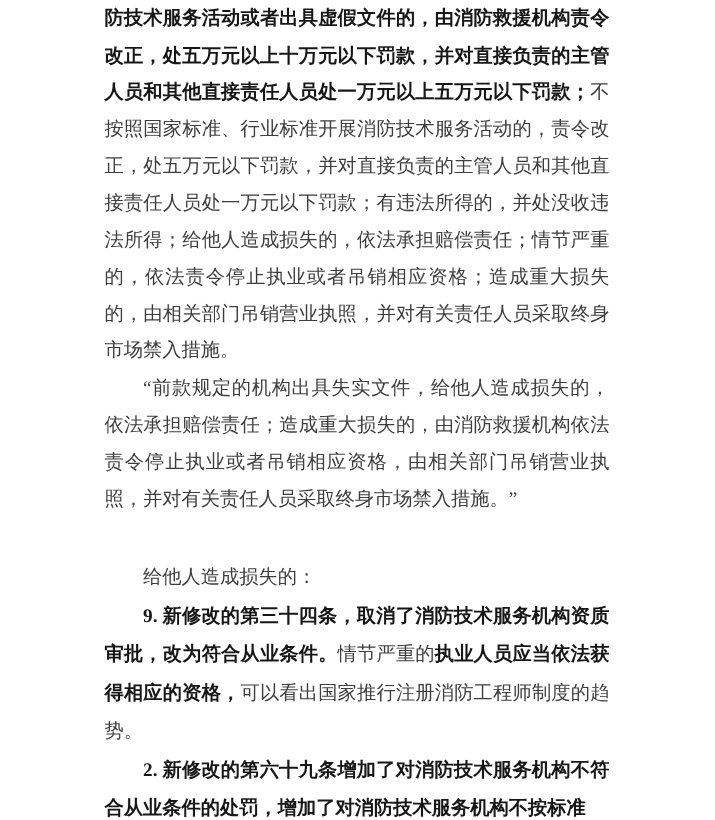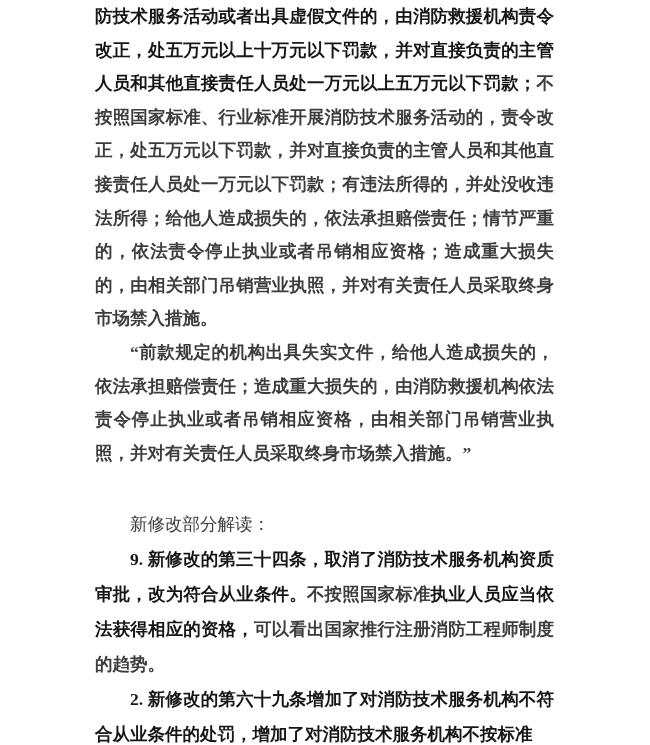--- a/index.html
+++ b/index.html
@@ -28,37 +28,37 @@
   }
   .block-a{ top:0; line-height:33.6px; }
   .block-b{ top:507px; line-height:35px; }
   p.para{
     margin:0;
     text-align:justify;
     text-justify:inter-character;
     text-align-last:left;
   }
   p.indent{ text-indent:2em; }
-  .seg{ font-weight:700; color:var(--text); }
+  .seg{ font-weight:400; color:var(--text); }
   .seg.bold{ font-weight:700; color:var(--bold); }
   .heading{
     text-indent:2em;
     text-align:left;
     color:var(--text);
   }
 </style>
 </head>
 <body>
 
 <div class="page">
   <div class="block block-a">
       <p class="para"><span class="seg bold">防技术服务活动或者出具虚假文件的，由消防救援机构责令改正，处五万元以上十万元以下罚款，并对直接负责的主管人员和其他直接责任人员处一万元以上五万元以下罚款；</span><span class="seg">不按照国家标准、行业标准开展消防技术服务活动的，责令改正，处五万元以下罚款，并对直接负责的主管人员和其他直接责任人员处一万元以下罚款；有违法所得的，并处没收违法所得；给他人造成损失的，依法承担赔偿责任；情节严重的，依法责令停止执业或者吊销相应资格；造成重大损失的，由相关部门吊销营业执照，并对有关责任人员采取终身市场禁入措施。</span></p>
       <p class="para indent"><span class="seg">“前款规定的机构出具失实文件，给他人造成损失的，依法承担赔偿责任；造成重大损失的，由消防救援机构依法责令停止执业或者吊销相应资格，由相关部门吊销营业执照，并对有关责任人员采取终身市场禁入措施。”</span></p>
     </div>
 
   <div class="block block-b">
-    <p class="para heading">新修改部分解读：</p>
+    <p class="para heading">给他人造成损失的：</p>
     <div>
-        <p class="para indent"><span class="seg bold">9. 新修改的第三十四条，取消了消防技术服务机构资质审批，改为符合从业条件。</span><span class="seg">不按照国家标准</span><span class="seg bold">执业人员应当依法获得相应的资格，</span><span class="seg">可以看出国家推行注册消防工程师制度的趋势。</span></p>
+        <p class="para indent"><span class="seg bold">9. 新修改的第三十四条，取消了消防技术服务机构资质审批，改为符合从业条件。</span><span class="seg">情节严重的</span><span class="seg bold">执业人员应当依法获得相应的资格，</span><span class="seg">可以看出国家推行注册消防工程师制度的趋势。</span></p>
         <p class="para indent"><span class="seg bold">2. 新修改的第六十九条增加了对消防技术服务机构不符合从业条件的处罚，增加了对消防技术服务机构不按标准</span></p>
       </div>
   </div>
 </div>
 
 </body></html>

